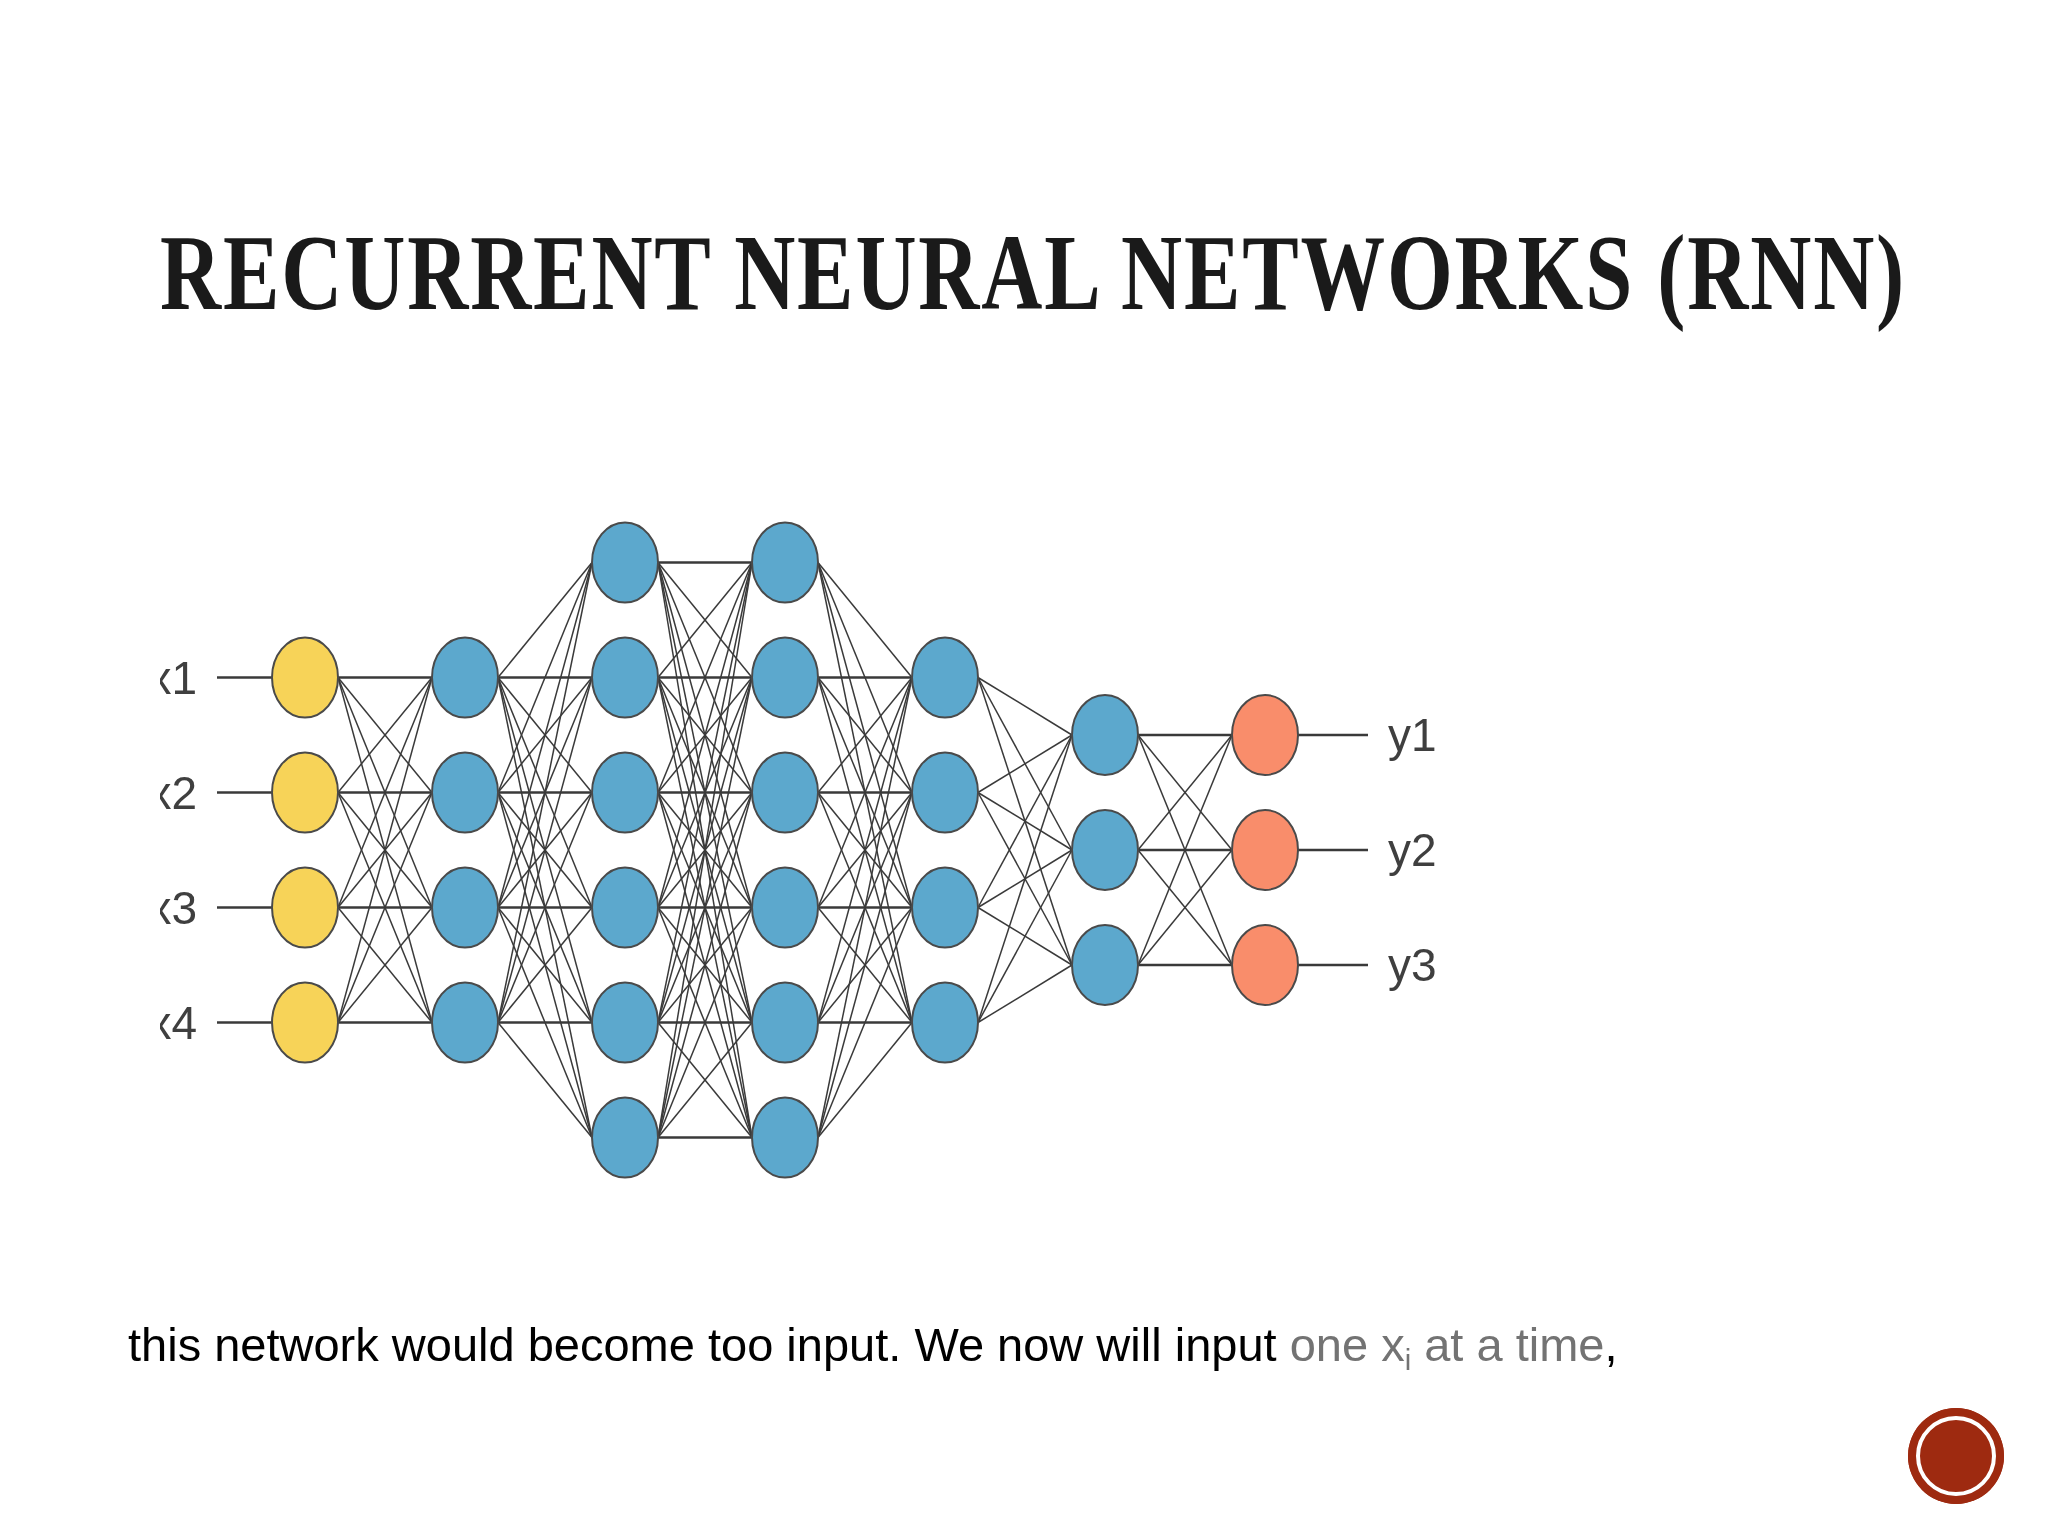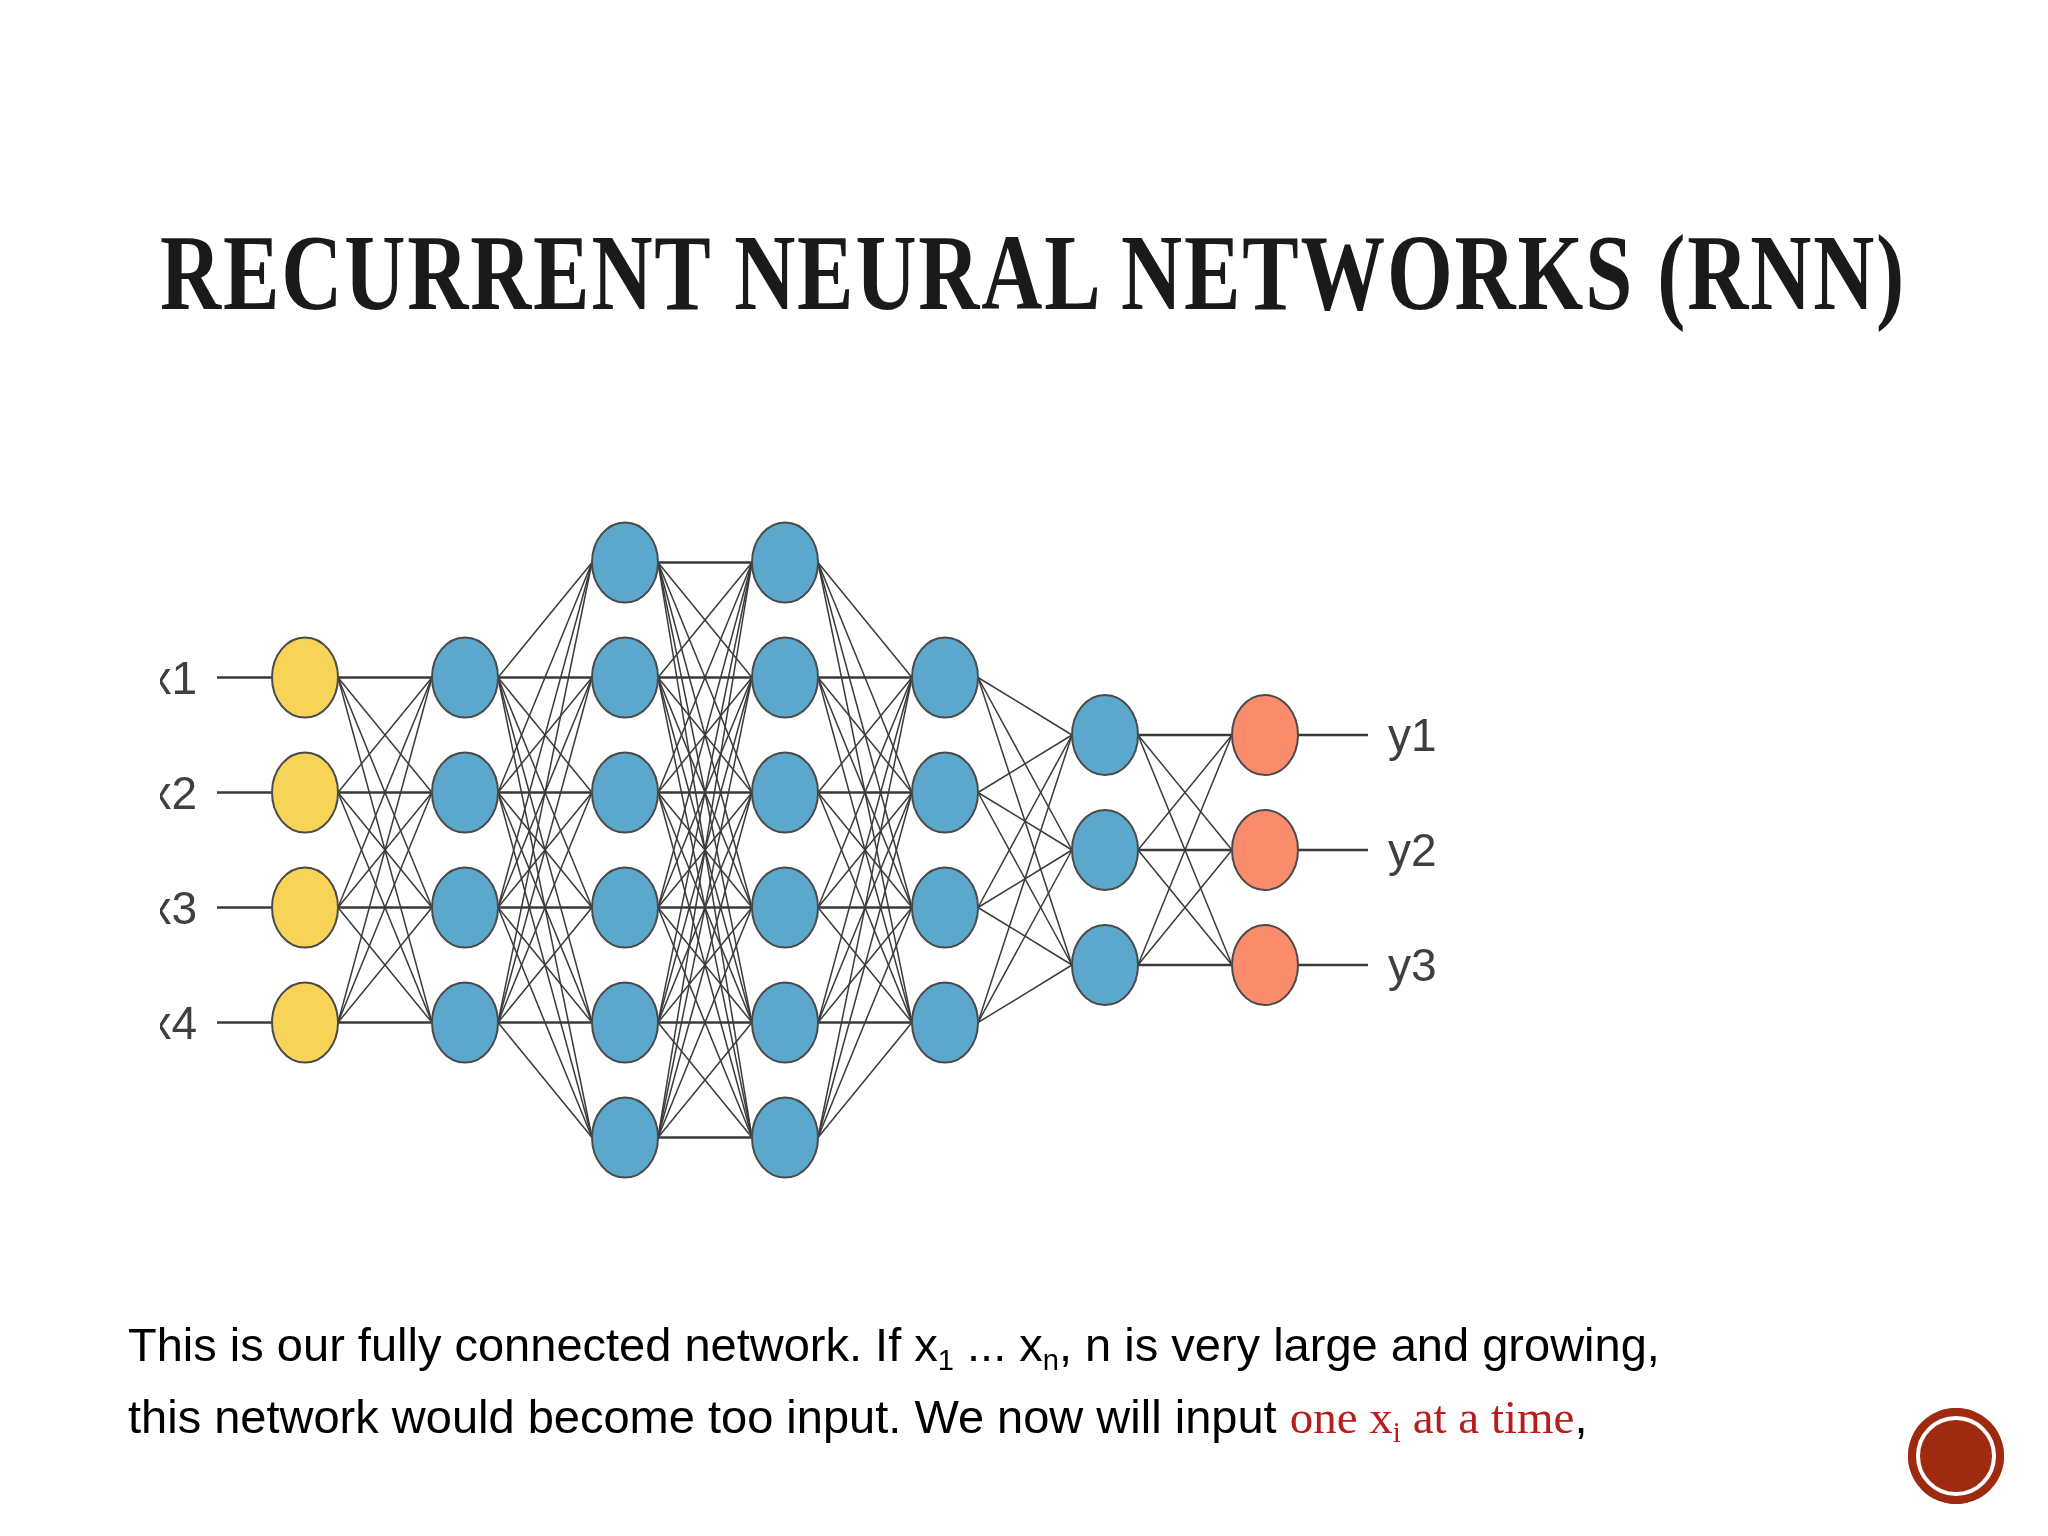--- a/index.html
+++ b/index.html
@@ -52,21 +52,21 @@
   #caption {
     position: absolute;
     left: 128px;
     top: 1312px;
     width: 1740px;
     font-family: "Liberation Sans", sans-serif;
     font-size: 47px;
     line-height: 65px;
     color: #000000;
   }
-  #caption .hl { color: #b91c1c; font-family: Liberation Serif, serif; }
+  #caption .hl { color: #737373; }
   #caption sub {
     font-size: 0.62em;
     vertical-align: baseline;
     position: relative;
     top: 0.32em;
   }
 
   
   #brand-logo {
     position: absolute;
@@ -263,17 +263,16 @@
         <text x="37" y="523.5" text-anchor="end" class="node-label" fill="#3f3f3f">x3</text>
         <text x="37" y="638.5" text-anchor="end" class="node-label" fill="#3f3f3f">x4</text>
         <text x="1228" y="351" text-anchor="start" class="node-label" fill="#3f3f3f">y1</text>
         <text x="1228" y="466" text-anchor="start" class="node-label" fill="#3f3f3f">y2</text>
         <text x="1228" y="581" text-anchor="start" class="node-label" fill="#3f3f3f">y3</text>
       </g>
   </svg>
 </div>
 
 <div id="caption">
-  <div><span>This is our fully connected network. If x</span><sub>1</sub><span> ... x</span><sub>n</sub><span>, n is very large and growing,</span></div>
   <div><span>this network would become too input. We now will input </span><span class="hl">one x</span><sub class="hl">i</sub><span class="hl"> at a time</span><span>,</span></div>
 </div>
 
 <div id="brand-logo"></div>
 
 </body></html>

